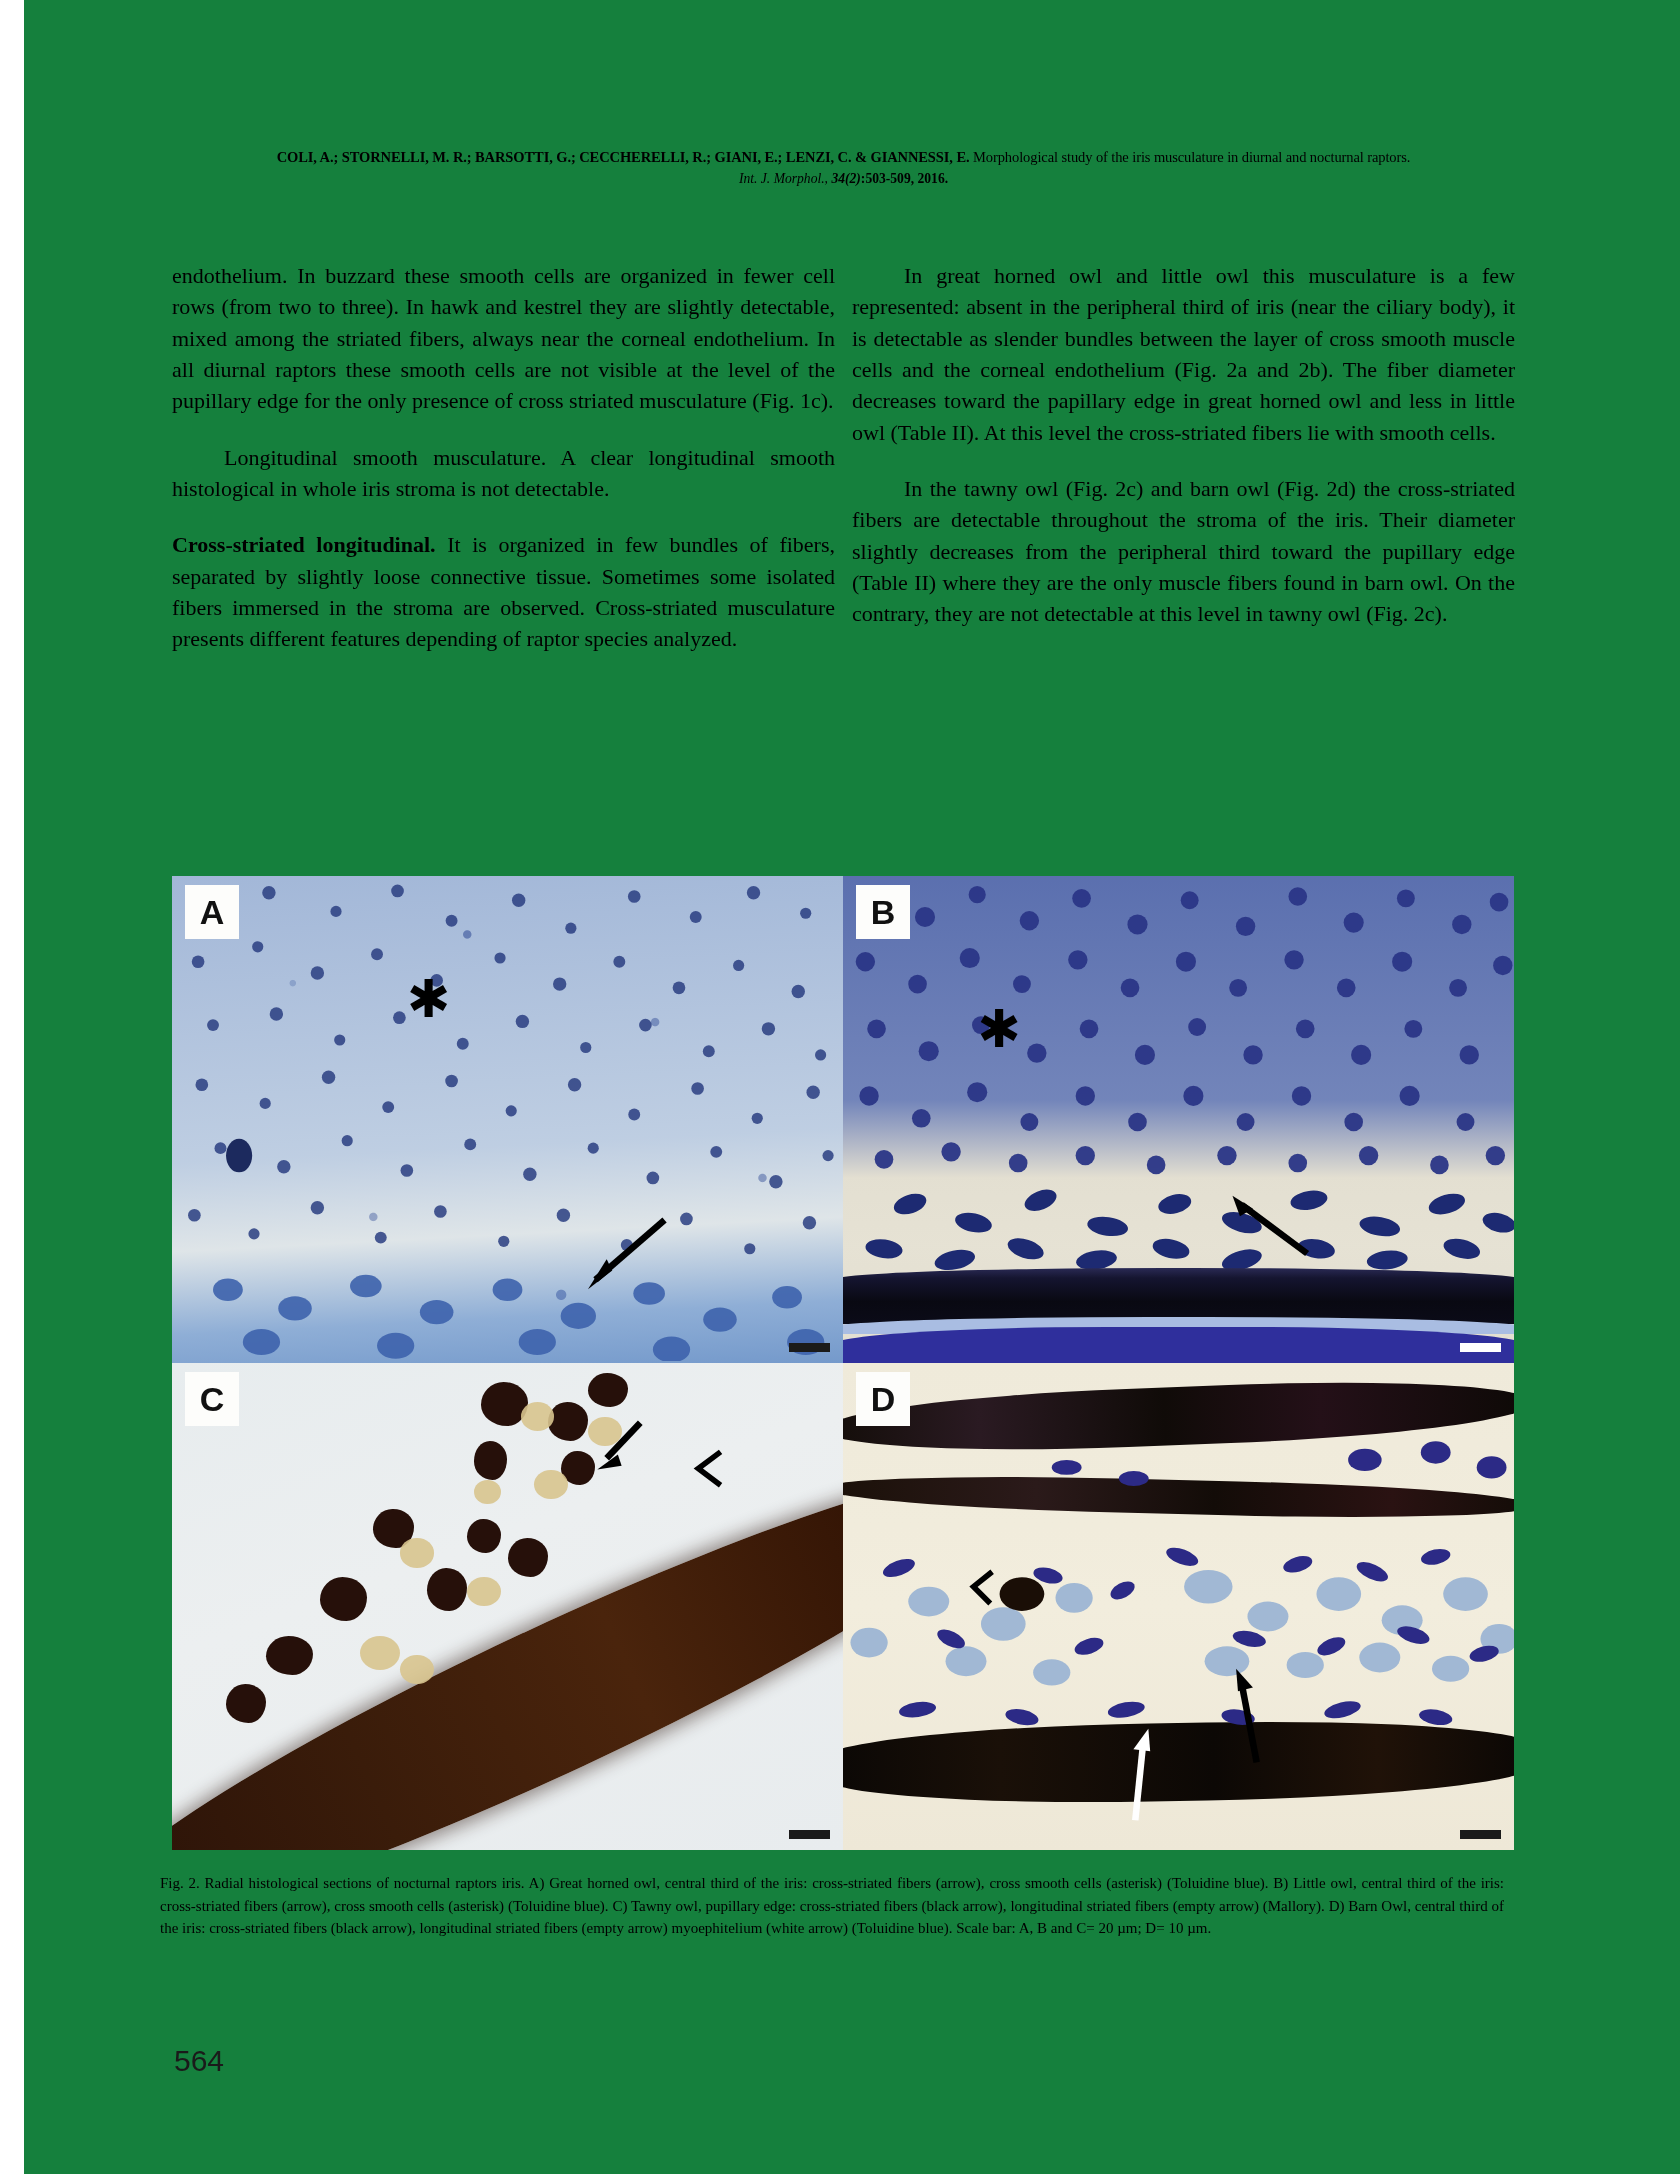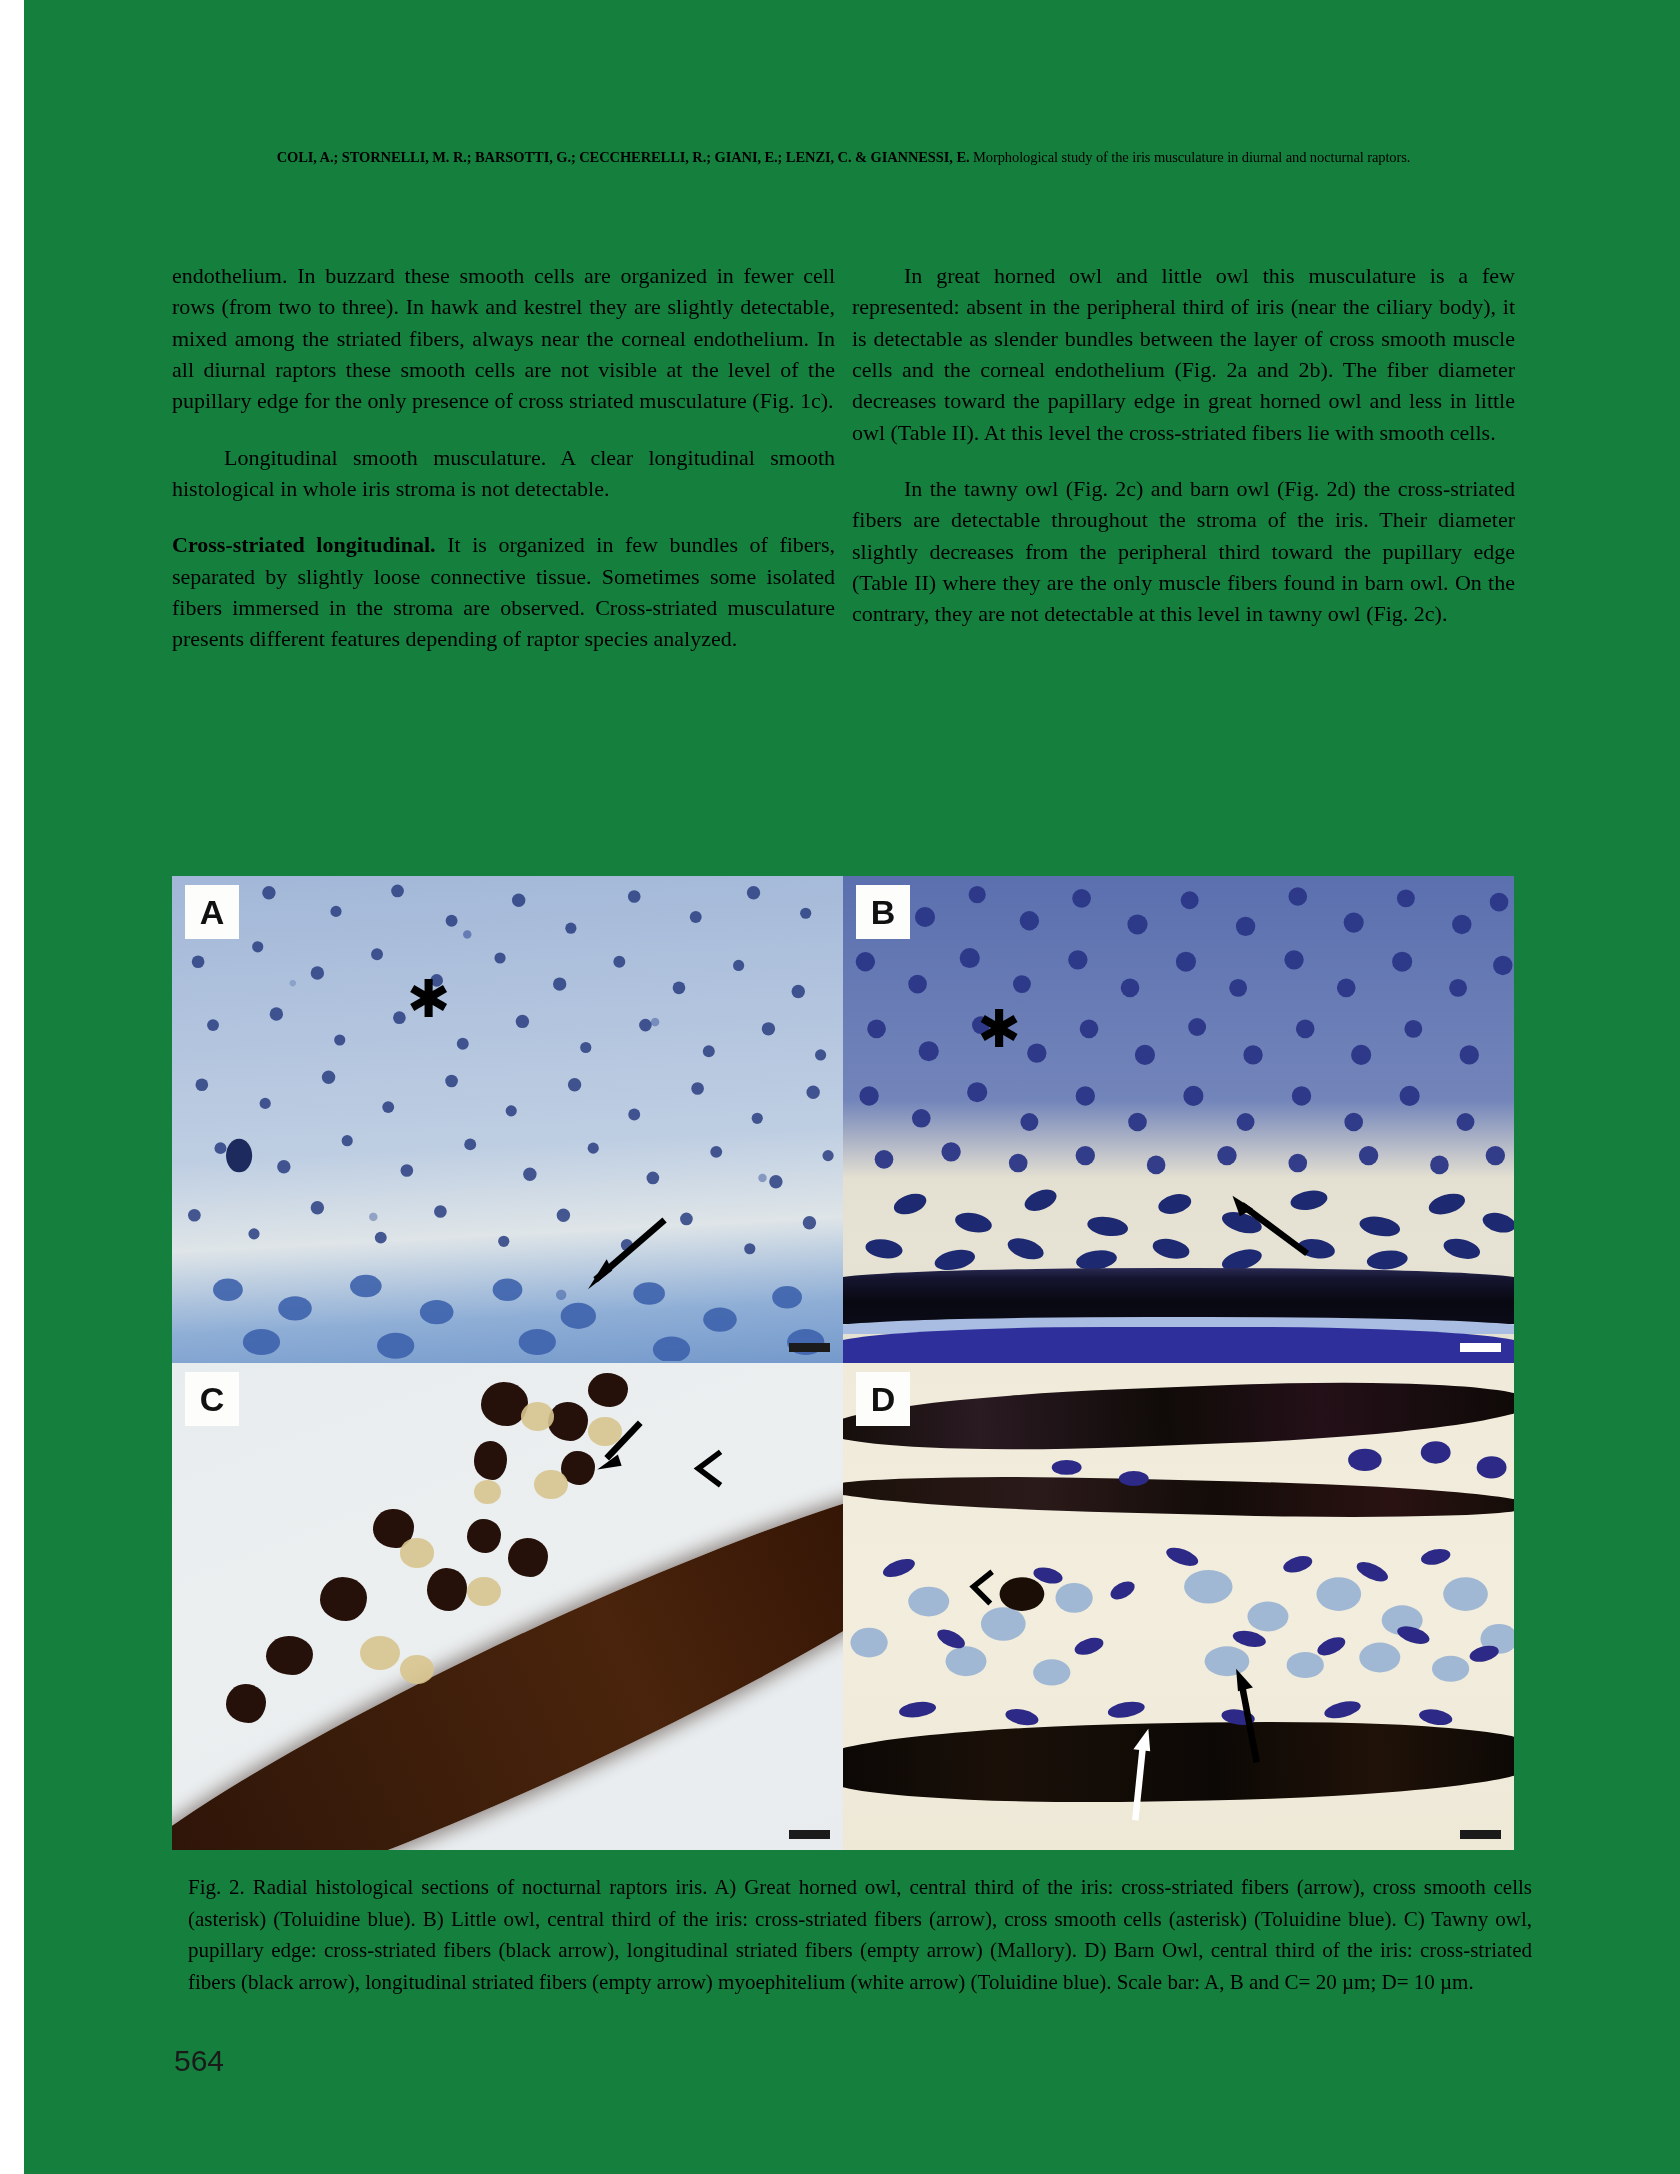--- a/index.html
+++ b/index.html
@@ -237,24 +237,24 @@
     left: -3%; top: 74%;
     width: 106%; height: 16%;
     background: linear-gradient(90deg, #0a0705 0%, #1a1008 25%, #0c0805 55%, #201208 78%, #0a0705 100%);
     border-radius: 46% / 38%;
     transform: rotate(-1deg);
   }
 
   
   .caption {
     position: absolute;
-    left: 164px;
+    left: 136px;
     top: 1872px;
     width: 1344px;
-    font-size: 21px;
+    font-size: 15px;
     line-height: 1.50;
     text-align: justify;
   }
 
   
   .folio {
     position: absolute;
     left: 150px;
     top: 2044px;
     font-family: "Liberation Sans", "DejaVu Sans", sans-serif;
@@ -262,20 +262,21 @@
     color: #1a1a1a;
   }
 </style>
 </head>
 <body>
 
 <div class="page">
 
   <div class="runhead">
     <div class="line1"><span class="authors">COLI, A.; STORNELLI, M. R.; BARSOTTI, G.; CECCHERELLI, R.; GIANI, E.; LENZI, C. &amp; GIANNESSI, E.</span> <span>Morphological study of the iris musculature in diurnal and nocturnal raptors.</span></div>
+    <div class="line2"><span class="ital">Int. J. Morphol.,</span><span class="b ital"> 34(2)</span><span class="b">:503-509, 2016.</span></div>
   </div>
 
   <div class="col col-left">
     <p>endothelium. In buzzard these smooth cells are organized in fewer cell rows (from two to three). In hawk and kestrel they are slightly detectable, mixed among the striated fibers, always near the corneal endothelium. In all diurnal raptors these smooth cells are not visible at the level of the pupillary edge for the only presence of cross striated musculature (Fig. 1c).</p>
     <p class="indent">Longitudinal smooth musculature. A clear longitudinal smooth histological in whole iris stroma is not detectable.</p>
     <p><b>Cross-striated longitudinal.</b><span> It is organized in few bundles of fibers, separated by slightly loose connective tissue. Sometimes some isolated fibers immersed in the stroma are observed. Cross-striated musculature presents different features depending of raptor species analyzed.</span></p>
   </div>
 
   <div class="col col-right">
     <p class="indent">In great horned owl and little owl this musculature is a few represented: absent in the peripheral third of iris (near the ciliary body), it is detectable as slender bundles between the layer of cross smooth muscle cells and the corneal endothelium (Fig. 2a and 2b).  The fiber diameter decreases toward the papillary edge in great horned owl and less in little owl (Table II). At this level the cross-striated fibers lie with smooth cells.</p>

